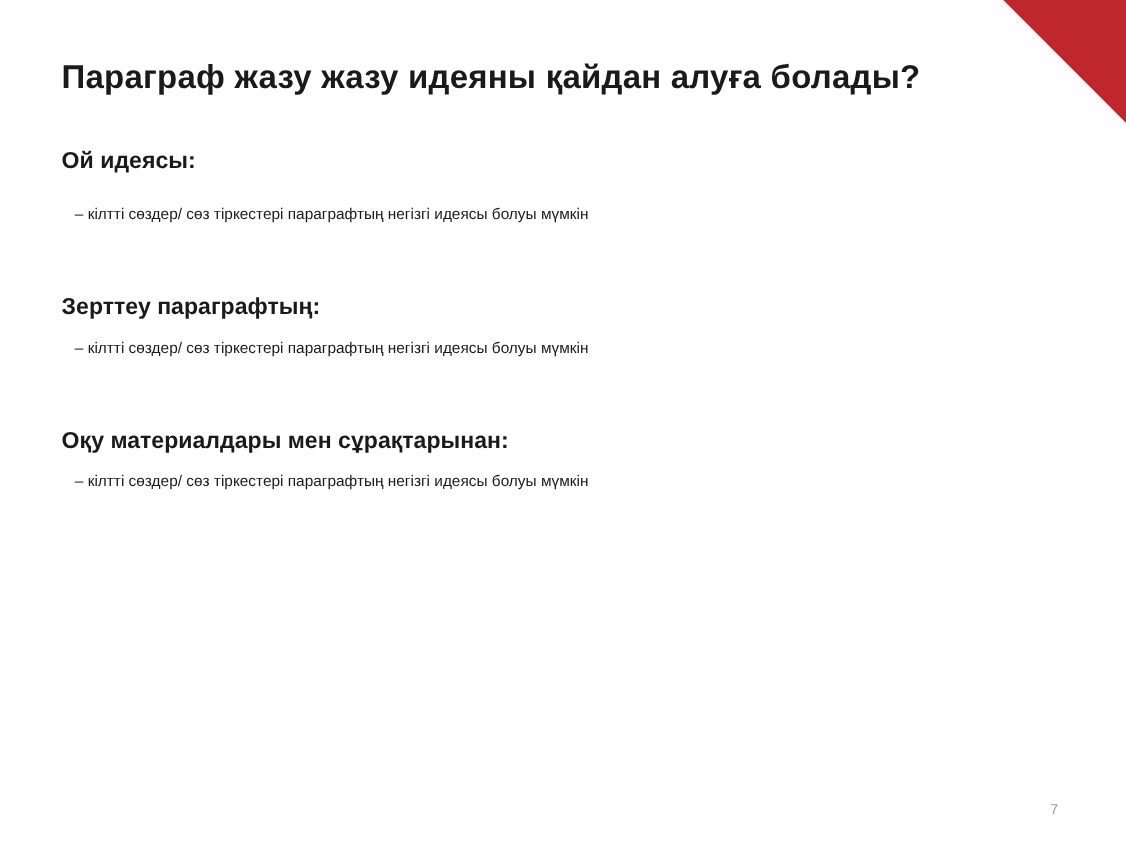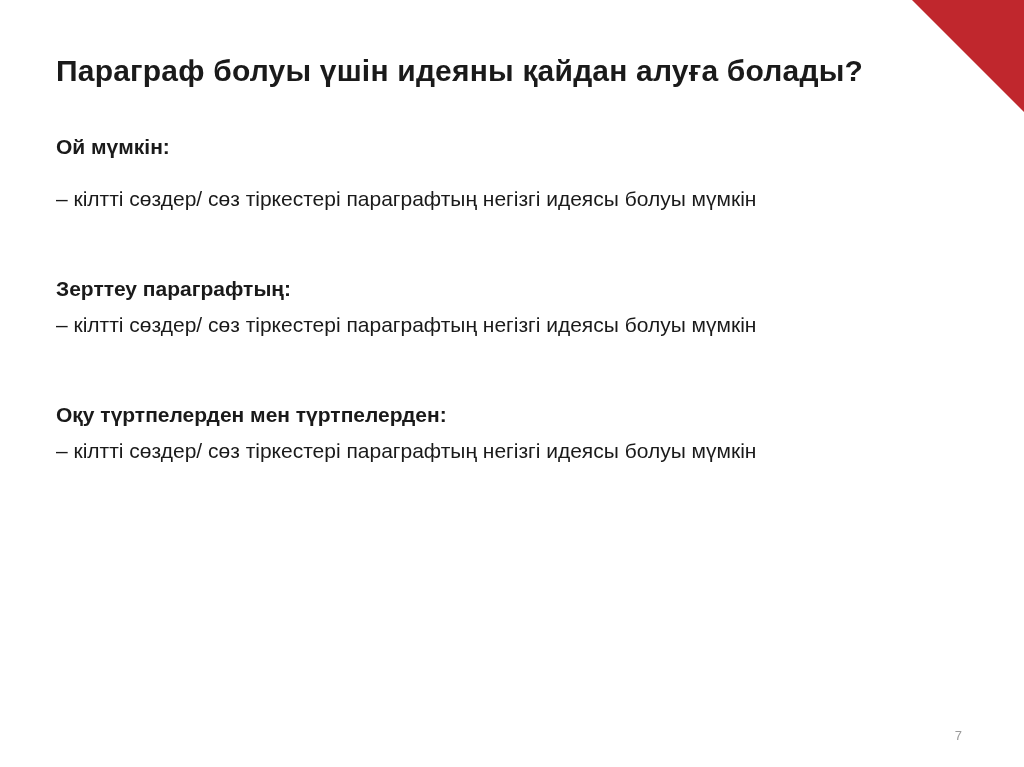--- a/index.html
+++ b/index.html
@@ -64,25 +64,25 @@
     font-size: 21px;
     font-weight: bold;
     color: #1a1a1a;
     line-height: 1.4;
     margin: 0 0 6px 0;
   }
   .section-heading.spaced {
     margin-bottom: 22px;
   }
   .section-text {
-    font-size: 21px;
+    font-size: 14px;
     font-weight: normal;
     color: #1a1a1a;
     line-height: 1.46;
-    margin: 0;
+    margin: 12px;
     max-width: 830px;
   }
   .gap-large {
     height: 26px;
   }
   .page-number {
     position: absolute;
     right: 62px;
     bottom: 24px;
     font-size: 13px;
@@ -93,40 +93,40 @@
 <body>
 
 <div class="slide">
 
   <div class="corner-decoration">
     <div class="tri"></div>
   </div>
 
   <div class="content">
 
-    <h1 class="slide-title">Параграф болуы үшін идеяны қайдан алуға болады?</h1>
+    <h1 class="slide-title">Параграф жазу жазу идеяны қайдан алуға болады?</h1>
 
     <div class="body-block">
 
       <div class="section">
-        <p class="section-heading spaced">Ой мүмкін:</p>
+        <p class="section-heading spaced">Ой идеясы:</p>
         <p class="section-text">–  кілтті сөздер/ сөз тіркестері параграфтың негізгі идеясы болуы мүмкін</p>
       </div>
 
       <div class="gap-large"></div>
 
       <div class="section">
         <p class="section-heading">Зерттеу параграфтың:</p>
         <p class="section-text">–  кілтті сөздер/ сөз тіркестері параграфтың негізгі идеясы болуы мүмкін</p>
       </div>
 
       <div class="gap-large"></div>
 
       <div class="section">
-        <p class="section-heading">Оқу түртпелерден мен түртпелерден:</p>
+        <p class="section-heading">Оқу материалдары мен сұрақтарынан:</p>
         <p class="section-text">–  кілтті сөздер/ сөз тіркестері параграфтың негізгі идеясы болуы мүмкін</p>
       </div>
 
     </div>
   </div>
 
   <div class="page-number">7</div>
 
 </div>
 

